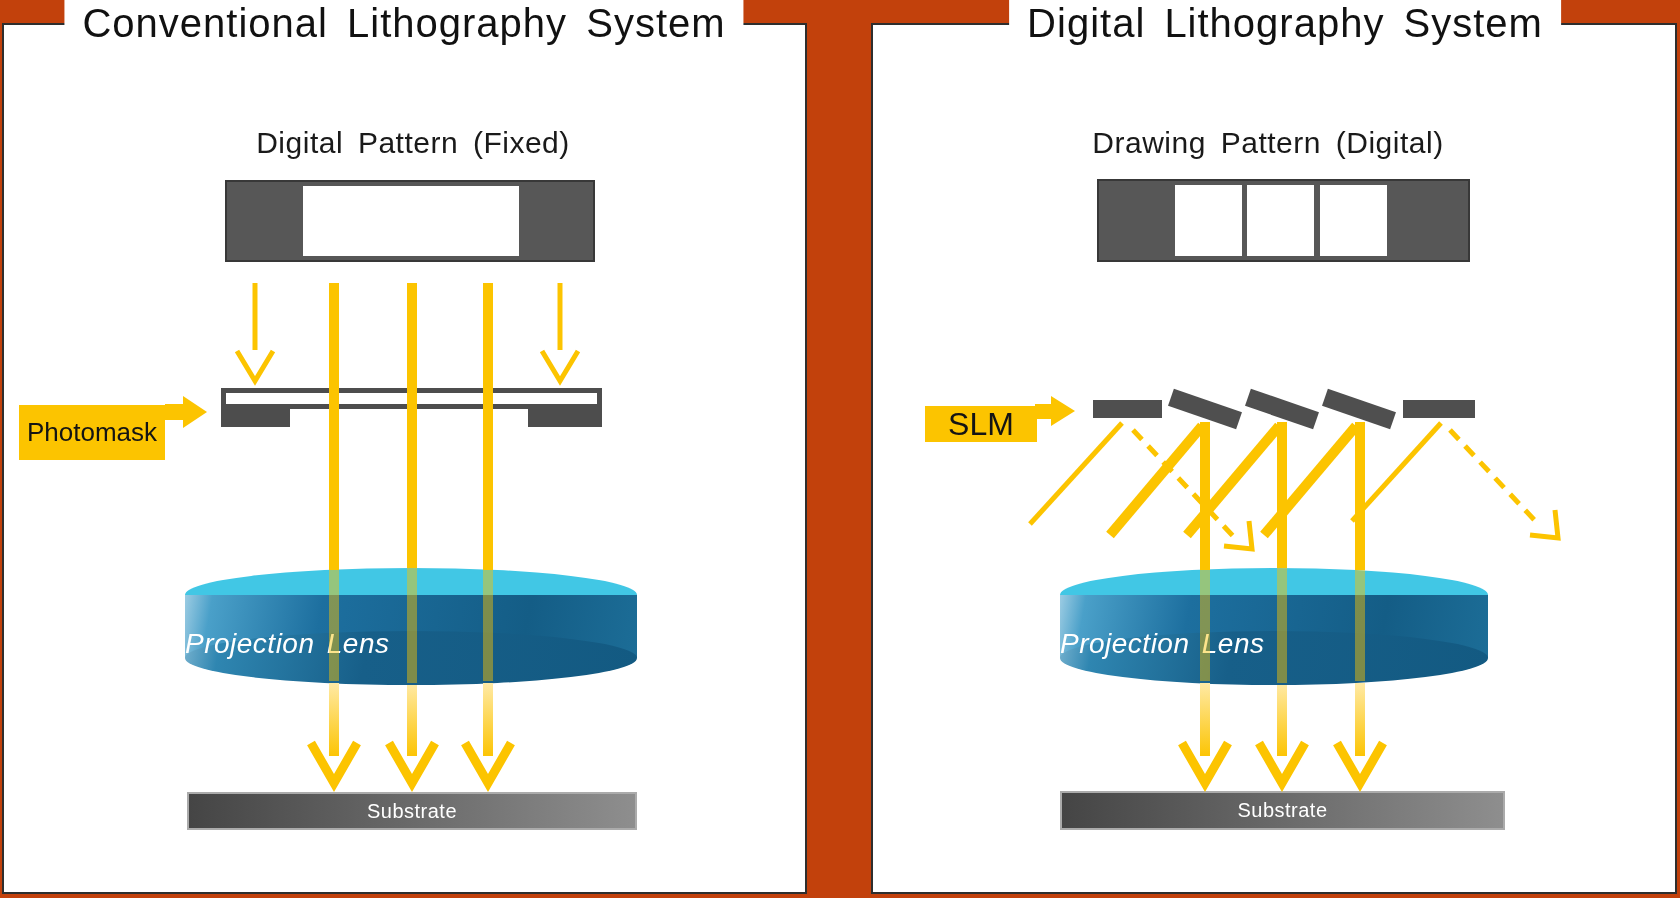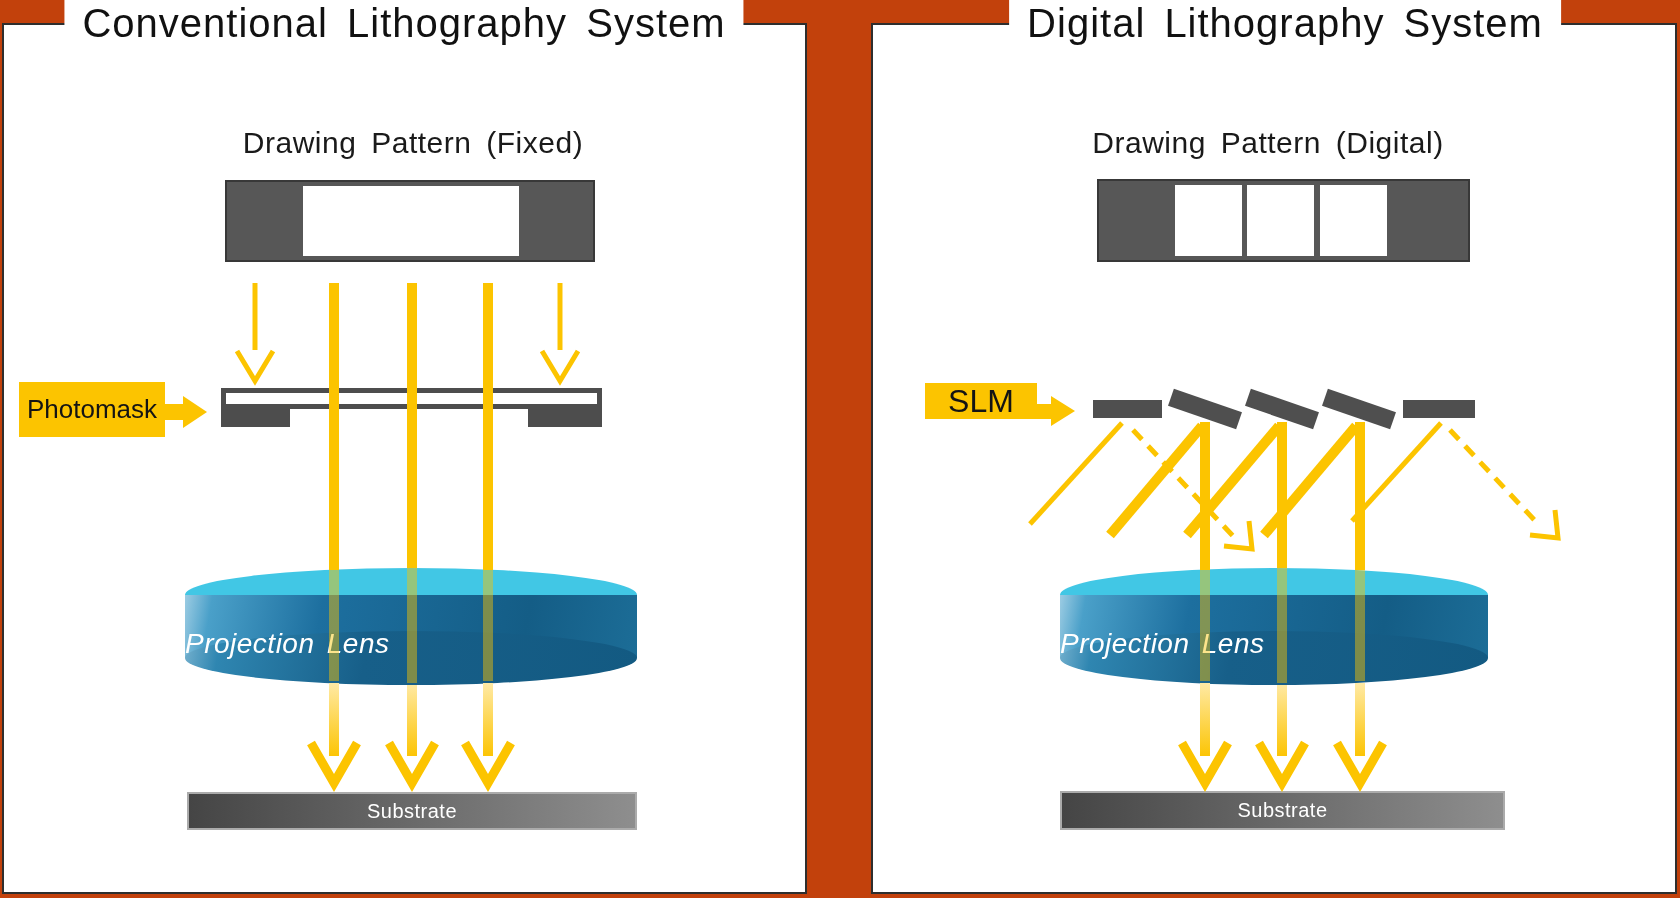--- a/index.html
+++ b/index.html
@@ -16,21 +16,21 @@
     font-size:40px;line-height:50px;color:#111;letter-spacing:1px;word-spacing:7px;
   }
   .pattern-label{
     position:absolute;top:126px;transform:translateX(-50%);white-space:nowrap;
     font-size:30px;line-height:34px;color:#1a1a1a;letter-spacing:.5px;word-spacing:6px;
   }
   .pattern-bar{position:absolute;background:#575757;border:2px solid #383838;box-sizing:border-box;}
   .pattern-cell{position:absolute;background:#ffffff;}
   .tag-box{
     position:absolute;background:#FCC400;color:#141414;text-align:right;
-    display:flex;align-items:center;justify-content:center;
+    display:flex;align-items:center;justify-content:center;margin-top:23px;
   }
   .mask-glass{position:absolute;background:#ffffff;border:5px solid #4D4D4D;box-sizing:border-box;}
   .mask-chrome{position:absolute;background:#4D4D4D;}
   .lens{position:absolute;width:452px;height:117px;}
   .lens-top{position:absolute;left:0;top:0;width:100%;height:54px;border-radius:50%;background:#41C7E5;}
   .lens-body{position:absolute;left:0;top:27px;width:100%;height:63px;
     background:linear-gradient(100deg,#9cccE3 0%,#4aa0c9 6%,#1d6f9f 30%,#145d86 75%,#1c6d97 100%);}
   .lens-bottom{position:absolute;left:0;top:63px;width:100%;height:54px;border-radius:50%;
     background:linear-gradient(100deg,#77b2cf 0%,#2f86b1 8%,#175f89 40%,#135a82 100%);}
   .lens-label{position:absolute;left:0;top:60px;width:100%;text-align:left;
@@ -44,21 +44,21 @@
   #overlay{position:absolute;left:0;top:0;pointer-events:none;}
 </style>
 </head>
 <body>
 
 <div id="stage">
 
   <div class="panel" id="panel-left"></div>
   <div class="panel-title" style="left:404px;">Conventional Lithography System</div>
 
-  <div class="pattern-label" style="left:413px;">Drawing Pattern (Fixed)</div>
+  <div class="pattern-label" style="left:413px;">Digital Pattern (Fixed)</div>
 
   <div class="pattern-bar" style="left:225px;top:180px;width:370px;height:82px;">
     <div class="pattern-cell" style="left:76px;top:4px;width:216px;height:70px;"></div>
   </div>
 
   <div class="tag-box" style="left:19px;top:382px;width:146px;height:55px;font-size:26px;">Photomask</div>
 
   <div class="mask-glass" style="left:221px;top:388px;width:381px;height:21px;"></div>
   <div class="mask-chrome" style="left:221px;top:408px;width:69px;height:19px;"></div>
   <div class="mask-chrome" style="left:528px;top:408px;width:74px;height:19px;"></div>

